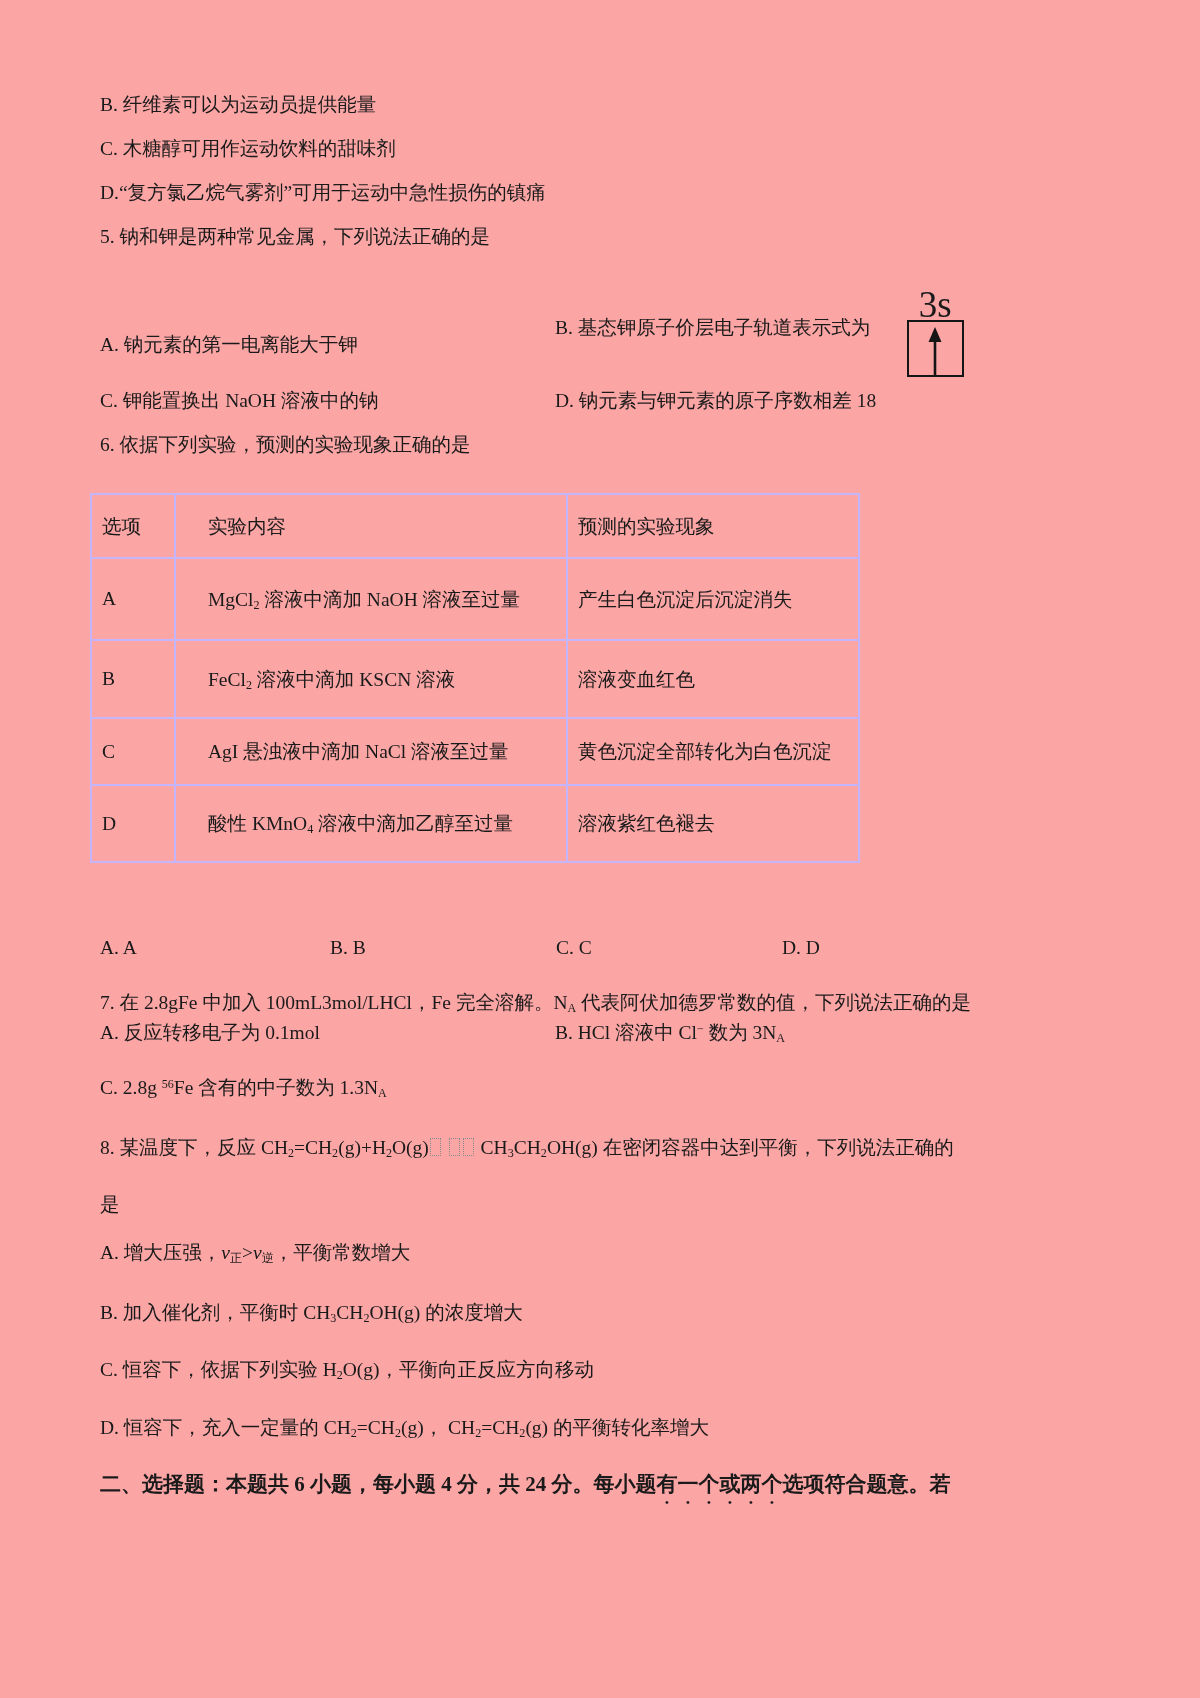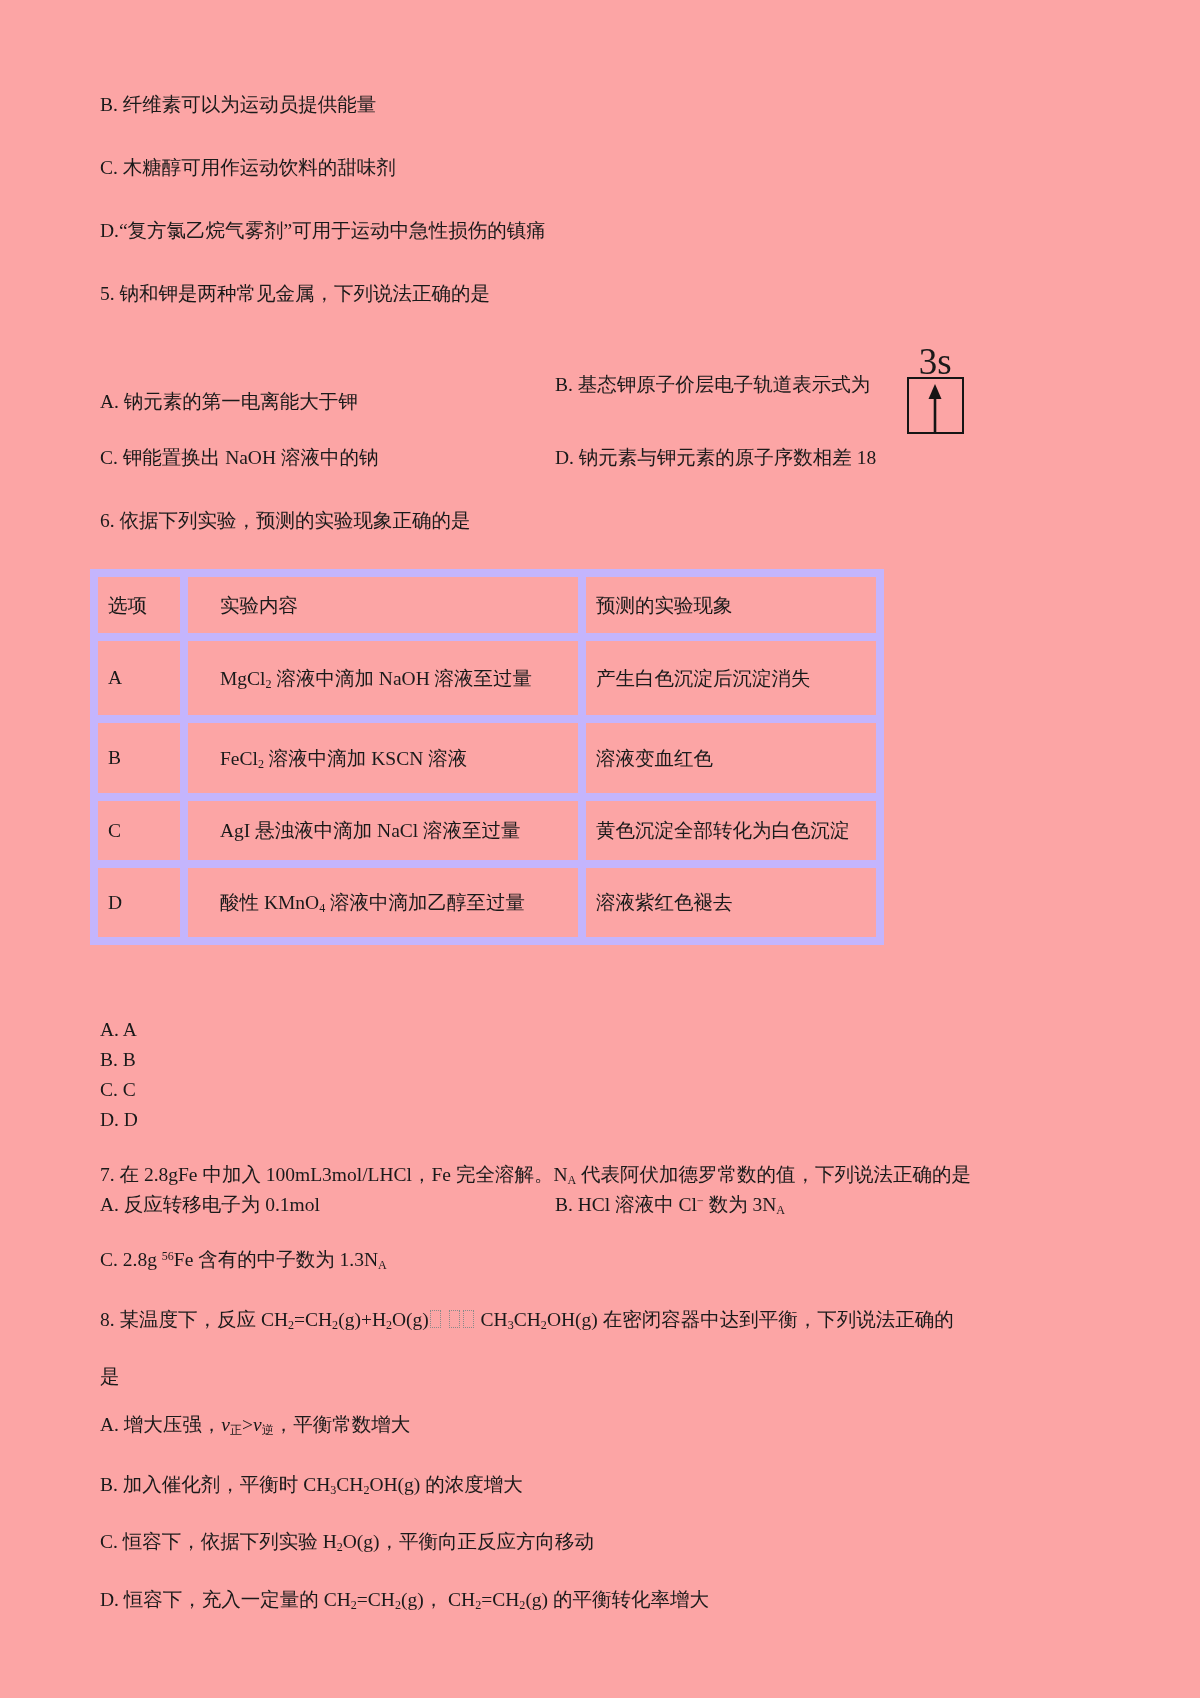--- a/index.html
+++ b/index.html
@@ -9,21 +9,21 @@
     margin:0 auto;
     background:#fca5a5;
     color:#1a1a1a;
     font-family:"Liberation Serif","DejaVu Serif",serif;
     font-size:19.5px;
     box-sizing:border-box;
     padding:90px 60px 0 100px;
     overflow:hidden;
   }
   .line{line-height:30px;white-space:nowrap;}
-  .m17{margin-top:33px;font-family:Liberation Serif, serif;}
+  .m17{margin-top:14px;font-family:Liberation Serif, serif;}
   .m25{margin-top:25px;}
   .m27{margin-top:27px;}
   .m28{margin-top:28px;}
   .m30{margin-top:30px;}
   .m18{margin-top:18px;}
   .m21{}
   .m70{margin-top:70px;}
   .m4{margin-top:4px;}
   sub{font-size:0.62em;line-height:0;vertical-align:-0.25em;}
   sup{font-size:0.62em;line-height:0;vertical-align:0.5em;}
@@ -50,35 +50,35 @@
   .orbital{display:inline-block;margin-left:34px;margin-top:22px;width:62px;text-align:center;}
   .orb-label{display:block;font-size:37px;line-height:30px;font-family:"Liberation Serif","DejaVu Serif",serif;}
   .orb-box{
     display:flex;align-items:flex-end;justify-content:center;
     width:57px;height:57px;margin:0 auto;
     border:2.5px solid #151515;box-sizing:border-box;
   }
   
   .qtable{border-collapse:collapse;margin:33px 0 0 -10px;table-layout:fixed;}
   .qtable th,.qtable td{
-    border:8px solid #c4b5fd;
+    border:2px solid #c4b5fd;
     font-weight:normal;text-align:left;
     padding:0 10px;vertical-align:middle;
     white-space:nowrap;overflow:hidden;
   }
   .qtable .c1{width:62px;}
   .qtable .c2{width:348px;padding-left:32px;}
   .qtable .c3{width:270px;}
   .row-h{height:64px;}
   .row-a{height:82px;}
   .row-b{height:78px;}
   .row-c{height:67px;}
   .row-d{height:77px;}
   
-  .answers{display:flex;line-height:30px;flex-direction:column;}
+  .answers{display:flex;line-height:30px;}
   .answers span{display:inline-block;}
   .answers .w1{width:230px;}
   .answers .w2{width:226px;}
   .answers .w3{width:226px;}
   
   .section{font-weight:bold;font-size:21px;line-height:32px;font-family:"Liberation Serif","DejaVu Serif",serif;}
 </style>
 </head>
 <body>
 
@@ -159,14 +159,15 @@
     <div class="col-l"><span>C. 2.8g </span><sup>56</sup><span>Fe 含有的中子数为 1.3N</span><sub>A</sub></div>
   </div>
 
   <div class="line m30"><span>8. 某温度下，反应 CH</span><sub>2</sub><span>=CH</span><sub>2</sub><span>(g)+H</span><sub>2</sub><span>O(g)</span><span class="tofu"></span><span> </span><span class="tofu"></span><span class="tofu"></span><span>  CH</span><sub>3</sub><span>CH</span><sub>2</sub><span>OH(g) 在密闭容器中达到平衡，下列说法正确的</span></div>
   <div class="line m27">是</div>
   <div class="line m18"><span>A. 增大压强，</span><span class="it">v</span><sub>正</sub><span>&gt;</span><span class="it">v</span><sub>逆</sub><span>，平衡常数增大</span></div>
   <div class="line m30"><span>B. 加入催化剂，平衡时 CH</span><sub>3</sub><span>CH</span><sub>2</sub><span>OH(g) 的浓度增大</span></div>
   <div class="line m27"><span>C. 恒容下，依据下列实验 H</span><sub>2</sub><span>O(g)，平衡向正反应方向移动</span></div>
   <div class="line m28"><span>D. 恒容下，充入一定量的 CH</span><sub>2</sub><span>=CH</span><sub>2</sub><span>(g)， CH</span><sub>2</sub><span>=CH</span><sub>2</sub><span>(g) 的平衡转化率增大</span></div>
 
+  <div class="line section m25"><span>二、选择题：本题共 6 小题，每小题 4 分，共 24 分。每小题</span><span class="emph">有一个或两个</span><span>选项符合题意。若</span></div>
 
 </div>
 
 </body></html>

